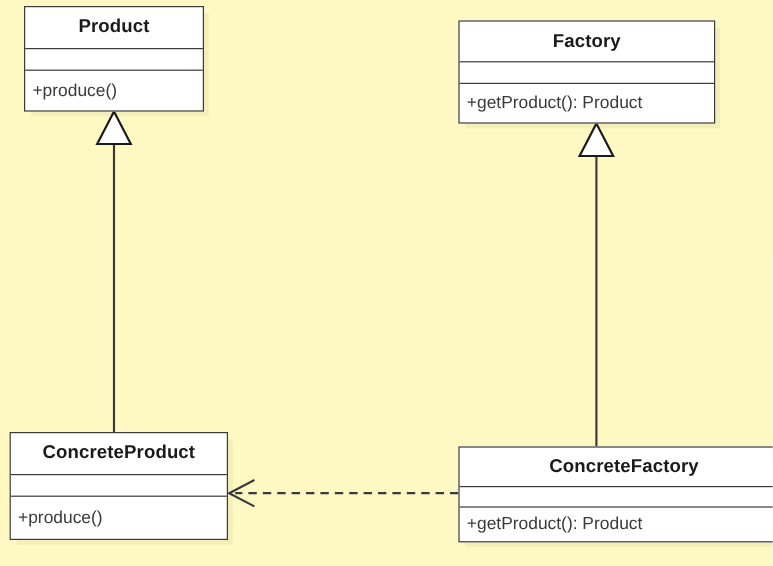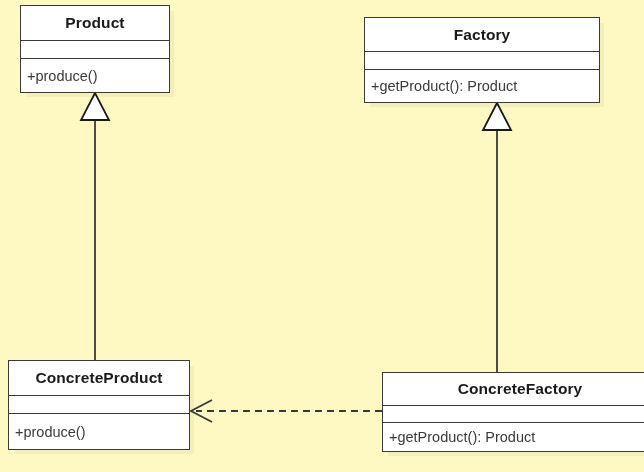--- a/index.html
+++ b/index.html
@@ -85,21 +85,21 @@
       <path d="M 212,400 L 191,411 L 212,422" fill="none" stroke="#3a3a3a" stroke-width="1.8" stroke-linecap="butt"></path>
     </g>
   </svg>
 
   <div class="uml-class" style="left:20px; top:5px; width:150px; height:88px;">
     <div class="uml-title" style="height:35px;">Product</div>
     <div class="uml-attrs" style="height:18px;"></div>
     <div class="uml-methods">+produce()</div>
   </div>
 
-  <div class="uml-class" style="left:364px; top:17px; width:236px; height:86px;justify-content:center;">
+  <div class="uml-class" style="left:382px; top:17px; width:214px; height:86px;justify-content:center;">
     <div class="uml-title" style="height:34px;">Factory</div>
     <div class="uml-attrs" style="height:18px;"></div>
     <div class="uml-methods">+getProduct(): Product</div>
   </div>
 
   <div class="uml-class" style="left:8px; top:360px; width:182px; height:90px;">
     <div class="uml-title" style="height:35px;">ConcreteProduct</div>
     <div class="uml-attrs" style="height:18px;"></div>
     <div class="uml-methods">+produce()</div>
   </div>

